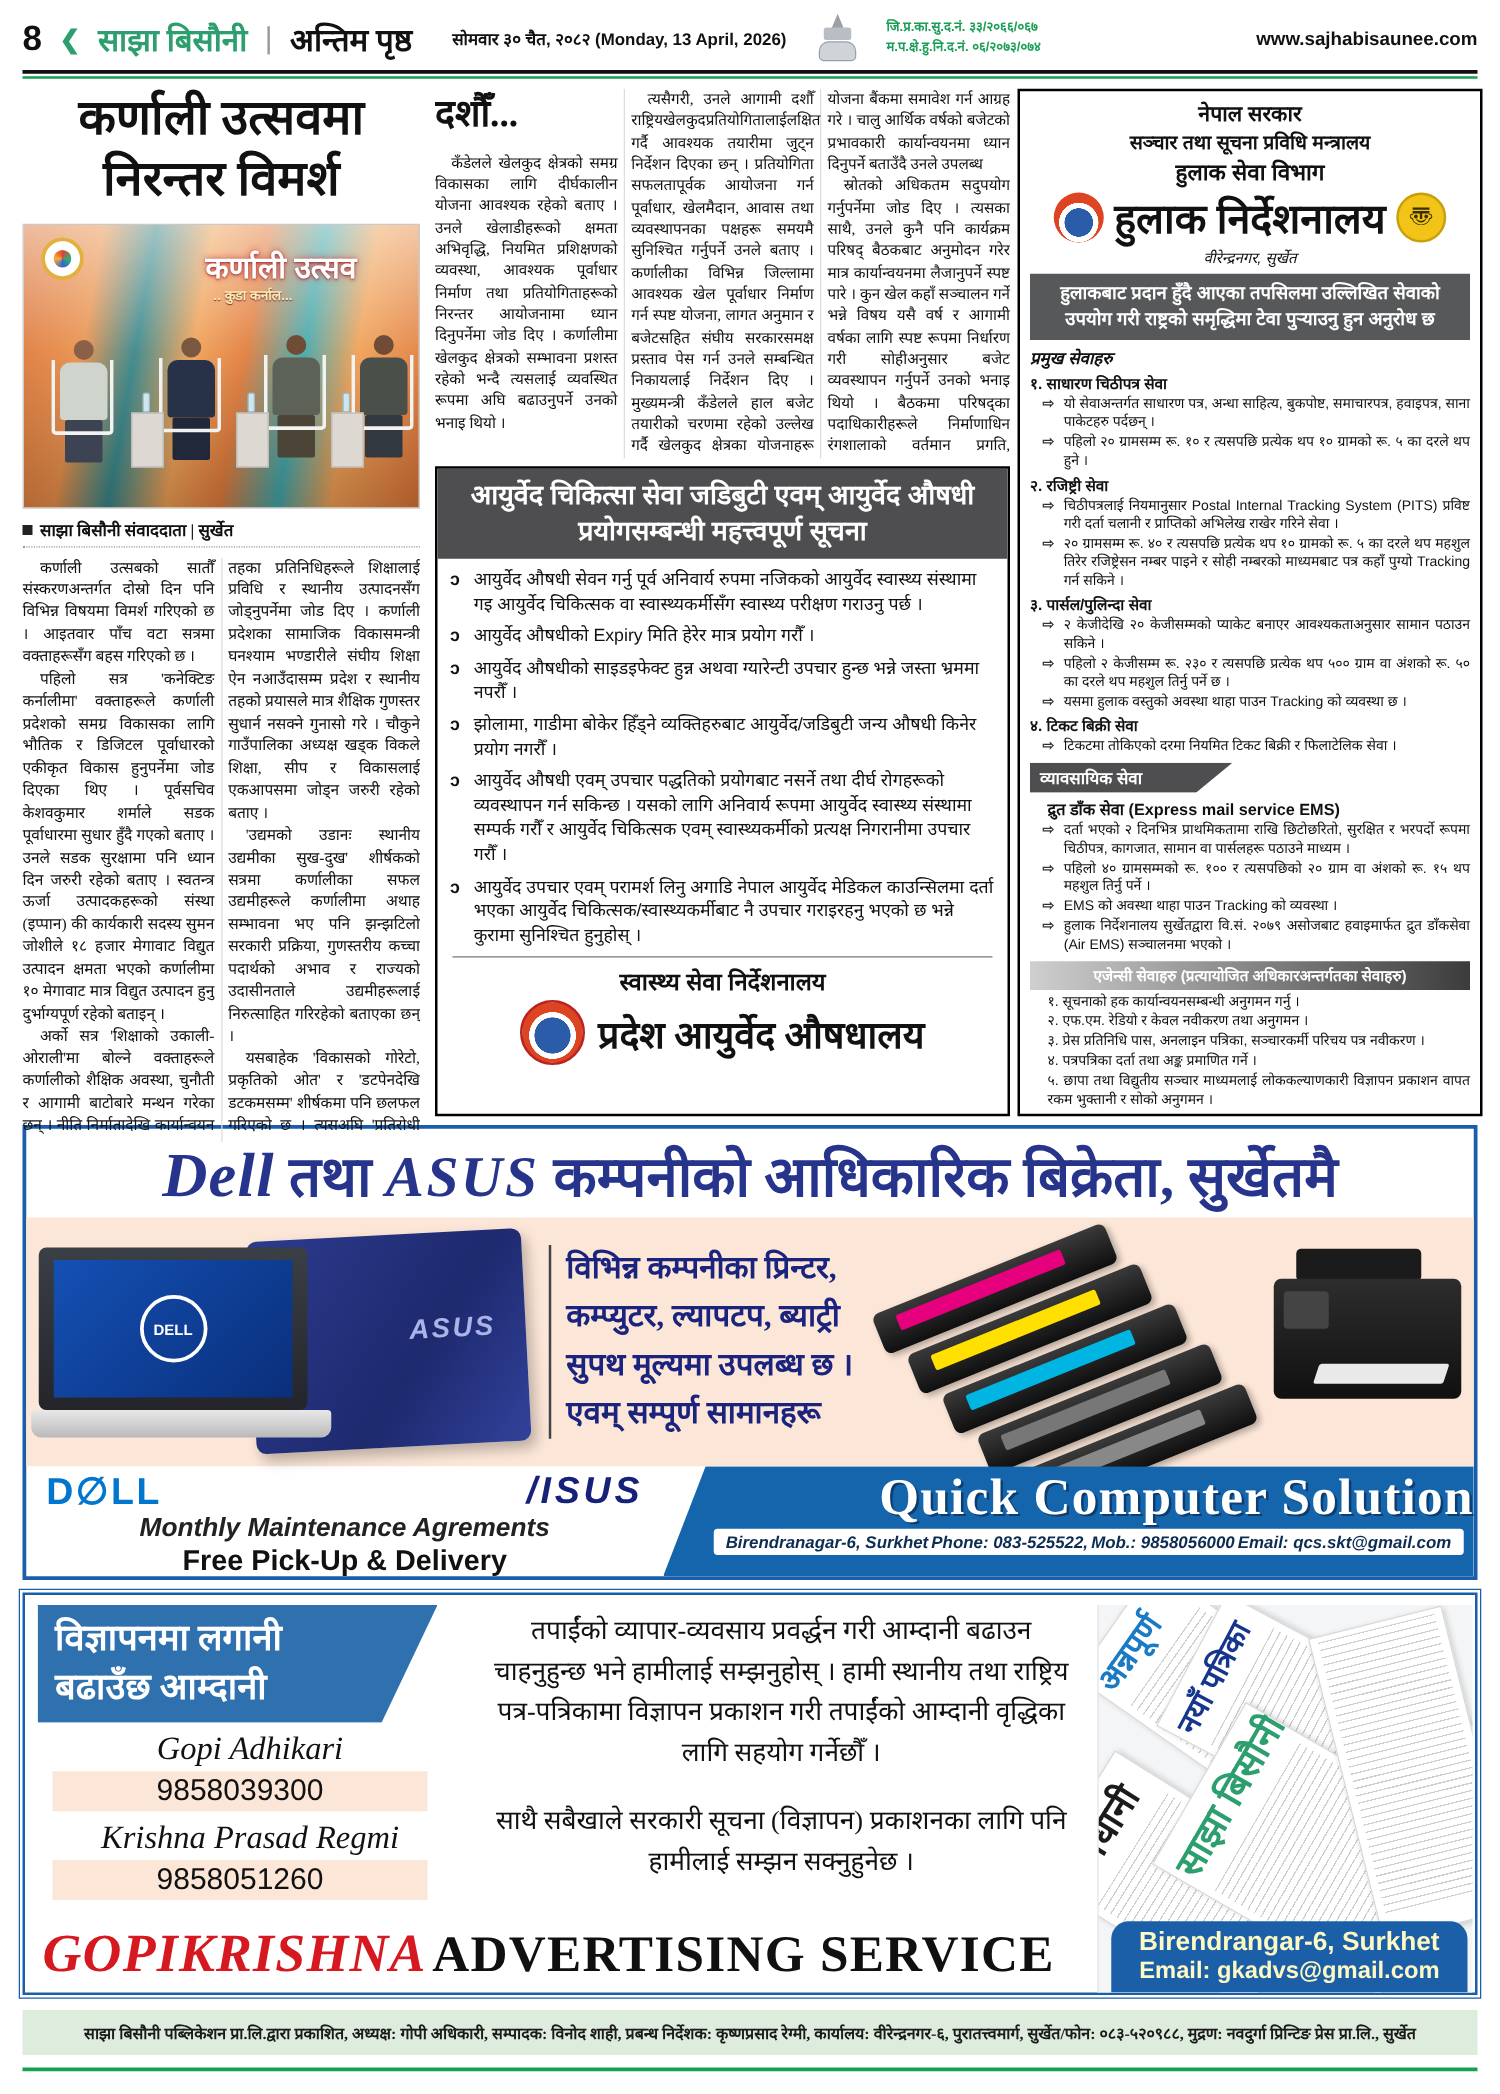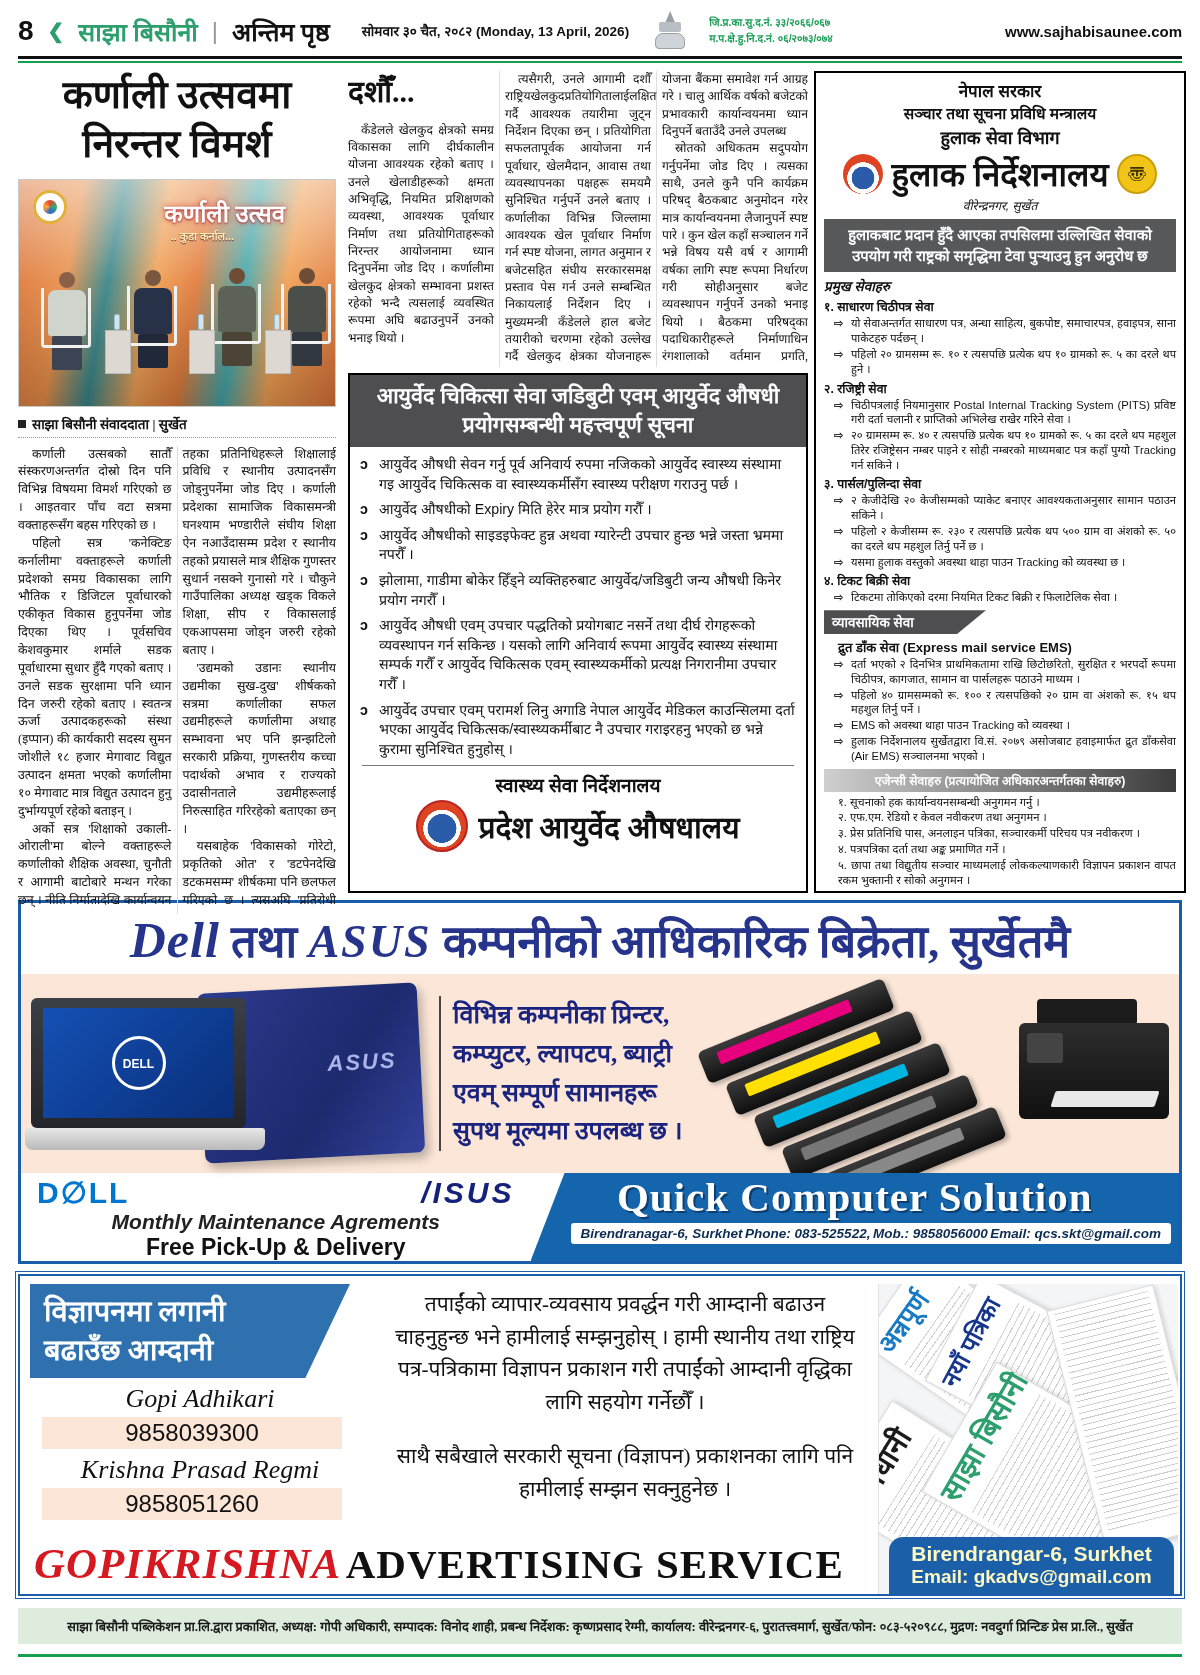--- a/index.html
+++ b/index.html
@@ -120,21 +120,21 @@
   .printer .panel { position:absolute; left:8px; top:34px; width:36px; height:30px; background:#444; border-radius:3px; }
   .printer .tray { position:absolute; left:34px; top:92px; width:104px; height:16px; background:#e9e9e9; border-radius:2px; transform:skewX(-18deg); }
   .dell-bot { height:88px; display:flex; }
   .dell-bot-left { width:44%; padding:2px 10px; }
   .logo-row { display:flex; align-items:center; justify-content:space-between; padding:0 6px; }
   .dell-logo { color:#0076ce; font-size:30px; font-weight:bold; letter-spacing:2px; }
   .asus-logo { color:#16227a; font-size:30px; font-weight:bold; font-style:italic; letter-spacing:3px; }
   .maint { font-style:italic; font-size:21px; font-weight:bold; color:#222; text-align:center; line-height:1.15; }
   .freepick { font-size:23px; font-weight:bold; text-align:center; }
   .qcs { flex:1; background:#1565ad; clip-path:polygon(34px 0, 100% 0, 100% 100%, 0 100%); display:flex; flex-direction:column; }
-  .qcs .name { color:#fff; font-weight:bold; font-size:41px; text-align:center; letter-spacing:1px; text-shadow:2px 2px 0 #0d3d6e; font-family:"Liberation Serif", serif; }
+  .qcs .name { color:#fff; font-weight:bold; font-size:41px; text-align:right; letter-spacing:1px; text-shadow:2px 2px 0 #0d3d6e; font-family:"Liberation Serif", serif; }
   .qcs .contact { background:#fff; margin:2px 8px 6px 40px; border-radius:3px; display:flex; justify-content:space-between; padding:3px 10px; font-size:13.5px; font-weight:bold; font-style:italic; color:#0d2c52; }
 
   
   .gopi { border:2px solid #1a5dab; outline:1px solid #1a5dab; outline-offset:2px; margin-top:10px; height:322px; display:flex; position:relative; padding:8px 0 0 10px; }
   .gopi-left { width:340px; flex:0 0 auto; }
   .gopi-banner { background:#2f71ae; color:#fff; font-weight:bold; font-size:29px; line-height:1.35; padding:8px 24px 8px 14px; width:320px;
                  clip-path:polygon(0 0, 100% 0, 86% 100%, 0 100%); font-family:"Liberation Serif", serif; }
   .gopi-name { font-family:"Liberation Serif", serif; font-style:italic; font-size:26px; text-align:center; margin-top:6px; }
   .gopi-phone { background:#fbe6d7; font-size:24px; text-align:center; margin-top:3px; padding:2px 0; width:300px; margin-left:12px; }
   .gopi-brand { position:absolute; left:14px; bottom:6px; white-space:nowrap; }
@@ -396,22 +396,22 @@
         <div class="lap-open">
           <div class="scr">
               <span class="ring">DELL</span>
             </div>
         </div>
         <div class="lap-base"></div>
       </div>
       <div class="dell-pitch">
         <div>विभिन्न कम्पनीका प्रिन्टर,</div>
         <div>कम्प्युटर, ल्यापटप, ब्याट्री</div>
+        <div>सुपथ मूल्यमा उपलब्ध छ ।</div>
         <div>एवम् सम्पूर्ण सामानहरू</div>
-        <div>सुपथ मूल्यमा उपलब्ध छ ।</div>
       </div>
       <div class="toners">
         <div class="toner" style="left:6px;  top:34px;">
             <span class="lbl" style="background:#e6007e;"></span>
           </div>
         <div class="toner" style="left:34px; top:66px;">
             <span class="lbl" style="background:#ffe000;"></span>
           </div>
         <div class="toner" style="left:62px; top:98px;">
             <span class="lbl" style="background:#00b5e2;"></span>

